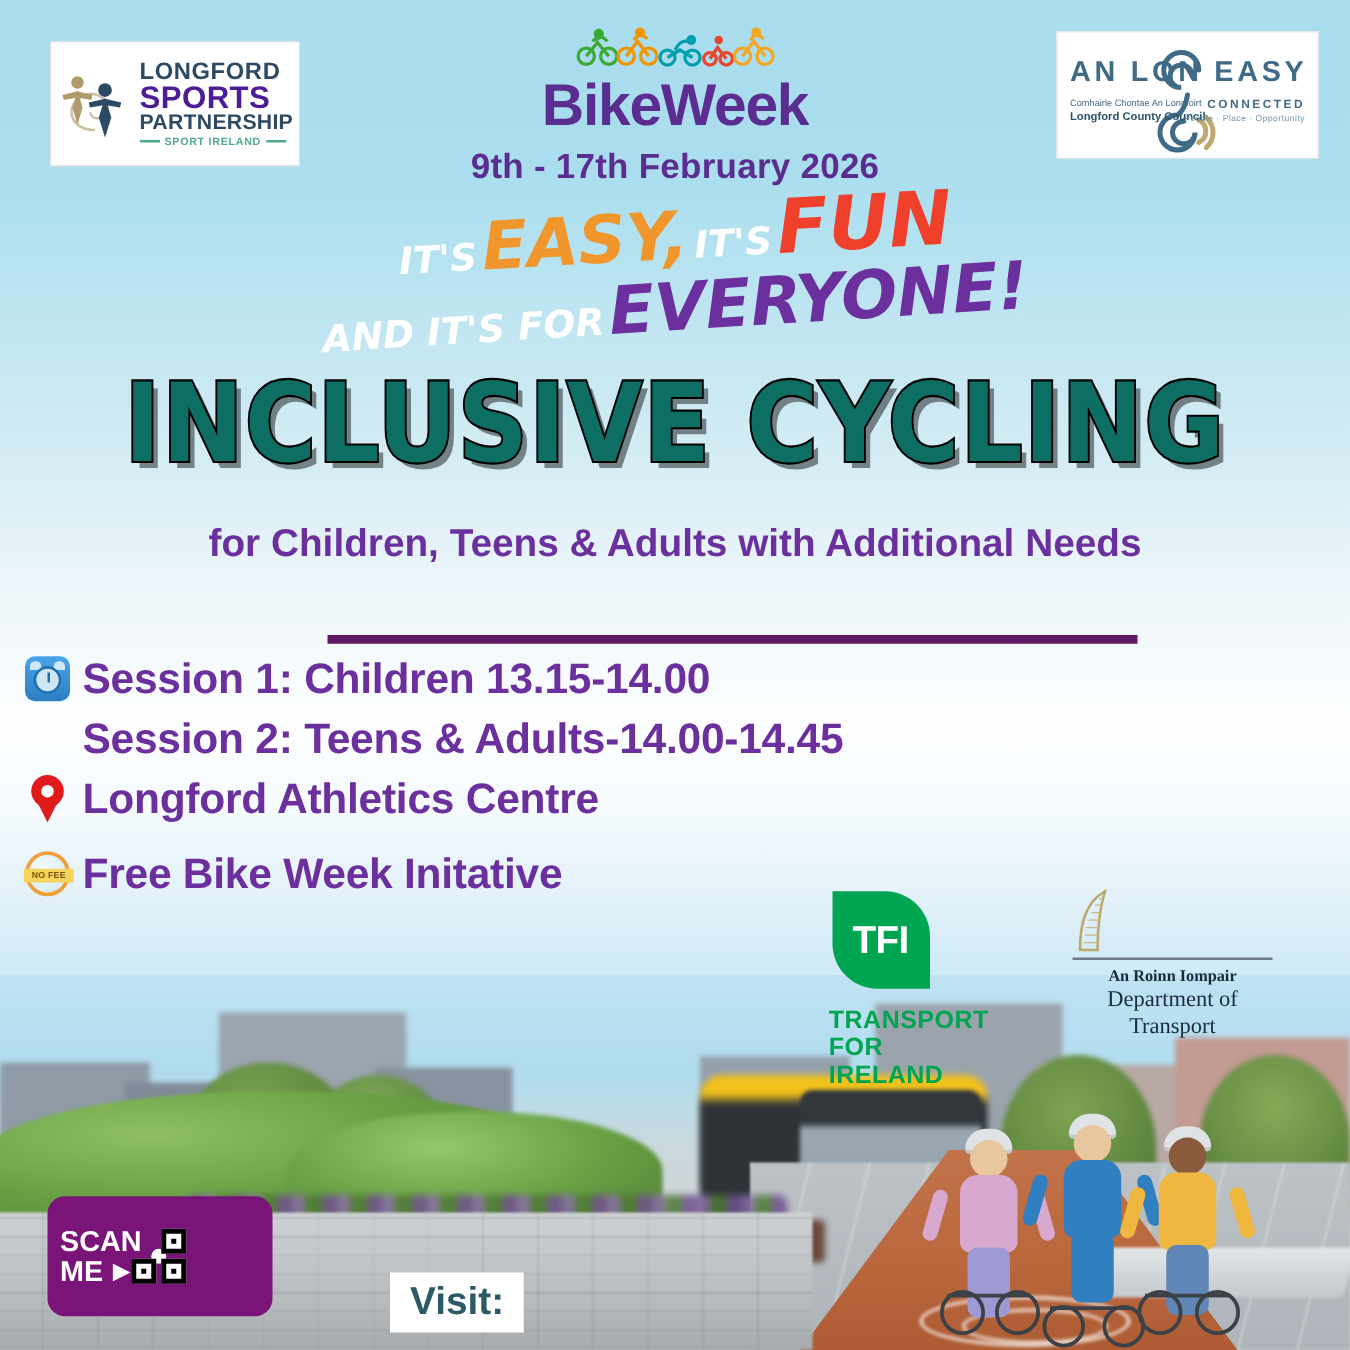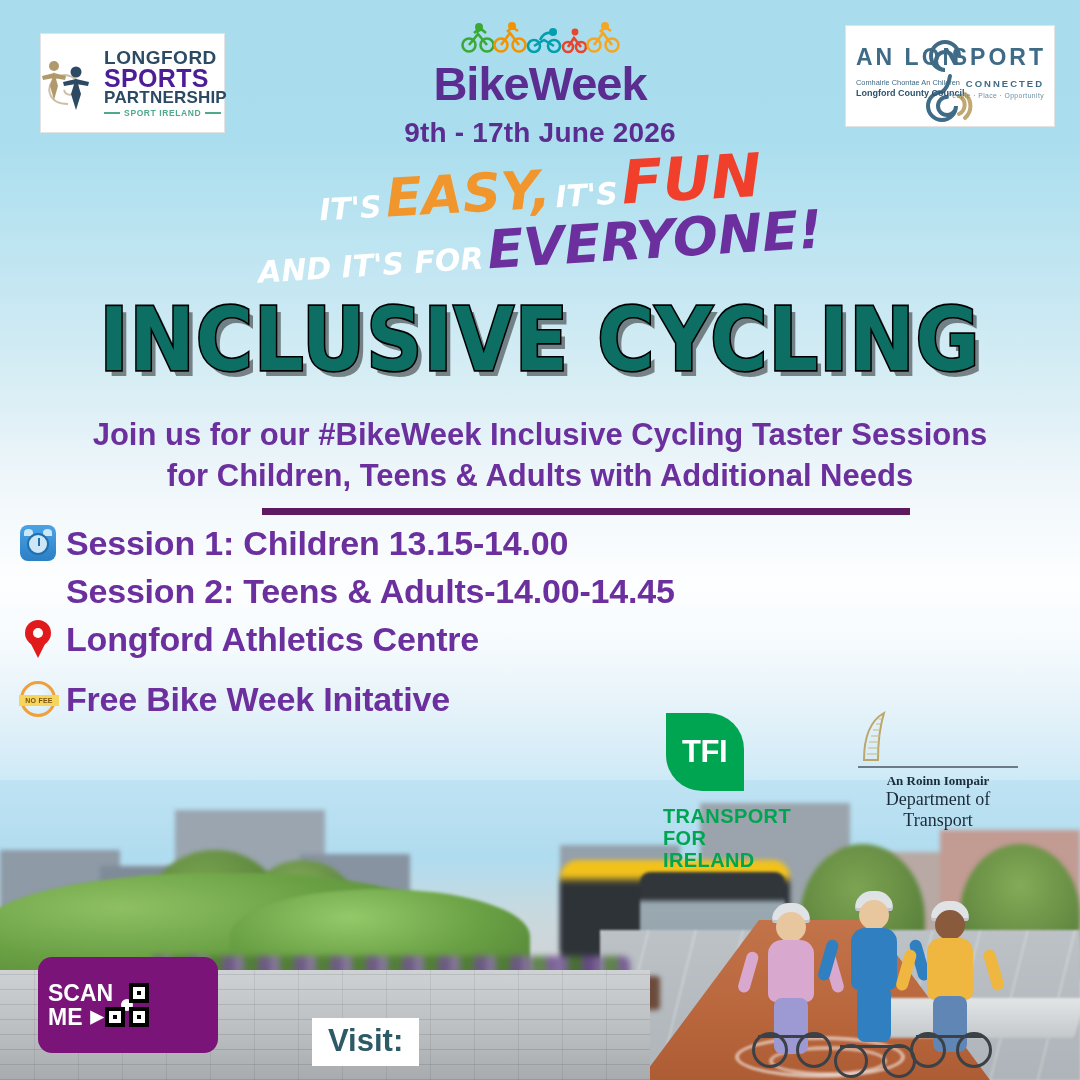--- a/index.html
+++ b/index.html
@@ -139,21 +139,21 @@
   .c3 { left: 906px; width: 88px; height: 152px; }
   .c3 .cy-body, .c3 .cy-arm { background: #efb640; }
   .c3 .cy-legs { background: #5f86b5; }
   .c3 .cy-head { background: #8a5a3c; }
 
   
   .logo-box {
     position: absolute; background: #fff; border: 1px solid #e3e3e3;
     display: flex; align-items: center; justify-content: center;
   }
-  #lsp-logo { left: 40px; top: 33px; width: 185px; height: 100px; gap: 6px; padding: 6px 8px; }
+  #lsp-logo { left: 40px; top: 33px; width: 200px; height: 100px; gap: 6px; padding: 6px 8px; }
   .lsp-mark { position: relative; width: 60px; height: 62px; flex: none; }
   .lsp-txt { display: flex; flex-direction: column; align-items: flex-start; line-height: .94; }
   .lsp-txt .l1 { font-size: 19px; font-weight: bold; color: #2c4a63; letter-spacing: .5px; }
   .lsp-txt .l2 { font-size: 25px; font-weight: bold; color: #4c1d95; letter-spacing: .3px; }
   .lsp-txt .l3 { font-size: 17px; font-weight: bold; color: #2c4a63; letter-spacing: .2px; }
   .lsp-si { display:flex; align-items:center; gap:4px; margin-top:3px; }
   .lsp-si .ln { width: 16px; height: 2px; background: #4fa98c; }
   .lsp-si .tx { font-size: 8.5px; font-weight: bold; color: #4fa98c; letter-spacing: .6px; }
 
   #alf-logo { right: 25px; top: 25px; width: 210px; height: 102px; padding: 6px; }
@@ -408,34 +408,34 @@
         <span class="ln"></span>
         <span class="tx">SPORT IRELAND</span>
         <span class="ln"></span>
       </span>
     </div>
   </div>
 
   <div class="logo-box" id="alf-logo">
     <div class="alf-inner">
       <span class="alf-an">AN LON</span>
-      <span class="alf-fort">SPORT</span>
+      <span class="alf-fort">EASY</span>
       <div class="alf-spiral">
         <svg width="62" height="88" viewBox="0 0 62 88">
           <g fill="none" stroke="#3f6b86" stroke-width="4" stroke-linecap="round">
             <path d="M40 20 a14 14 0 1 0 -14 14 a9 9 0 1 1 9 -9"></path>
             <path d="M31 40 q-2 12 -8 16 a14 14 0 1 0 14 14 a9 9 0 1 1 -9 -9"></path>
           </g>
           <g fill="none" stroke="#c0a871" stroke-width="4" stroke-linecap="round">
             <path d="M40 60 a10 10 0 0 1 0 18"></path>
             <path d="M46 58 a16 16 0 0 1 0 24"></path>
           </g>
         </svg>
       </div>
-      <span class="alf-sub1">Comhairle Chontae An Children</span>
+      <span class="alf-sub1">Comhairle Chontae An Longfoirt</span>
       <span class="alf-sub2">Longford County Council</span>
       <span class="alf-conn">CONNECTED</span>
       <span class="alf-ppo">People · Place · Opportunity</span>
     </div>
   </div>
 
   <div id="bikeweek-block">
     <div id="cyclist-strip">
       <svg width="160" height="34" viewBox="0 0 160 34">
         <g stroke-width="2.6" fill="none">
@@ -469,40 +469,39 @@
             <circle cx="134" cy="25" r="6.5"></circle>
               <circle cx="152" cy="25" r="6.5"></circle>
             <path d="M134 25 L143 13 L152 25"></path>
             <circle cx="145" cy="6" r="4" fill="#f5a623" stroke="none"></circle>
             <path d="M140 12 l5 -5 l6 4"></path>
           </g>
         </g>
       </svg>
     </div>
     <div id="bw-title">BikeWeek</div>
-    <div id="bw-dates">9th - 17th June 2026</div>
+    <div id="bw-dates">9th - 17th February 2026</div>
   </div>
 
   <div id="tagline">
     <div class="tl-row tl-row1">
       <span class="tl tl-sm tl-white">IT'S</span>
       <span class="tl tl-lg tl-orange">EASY,</span>
       <span class="tl tl-sm tl-white">IT'S</span>
       <span class="tl tl-xl tl-red">FUN</span>
     </div>
     <div class="tl-row tl-row2">
       <span class="tl tl-sm tl-white">AND IT'S FOR</span>
       <span class="tl tl-lg tl-purple">EVERYONE!</span>
     </div>
   </div>
 
   <div id="main-heading">INCLUSIVE CYCLING</div>
 
   <div id="subheading">
-    <div>Join us for our #BikeWeek Inclusive Cycling Taster Sessions</div>
     <div>for Children, Teens &amp; Adults with Additional Needs</div>
   </div>
   <div id="sub-rule"></div>
 
   <div id="details">
 
 
     <div class="det-row">
       <span class="det-ico">
         <span class="ico-alarm">

